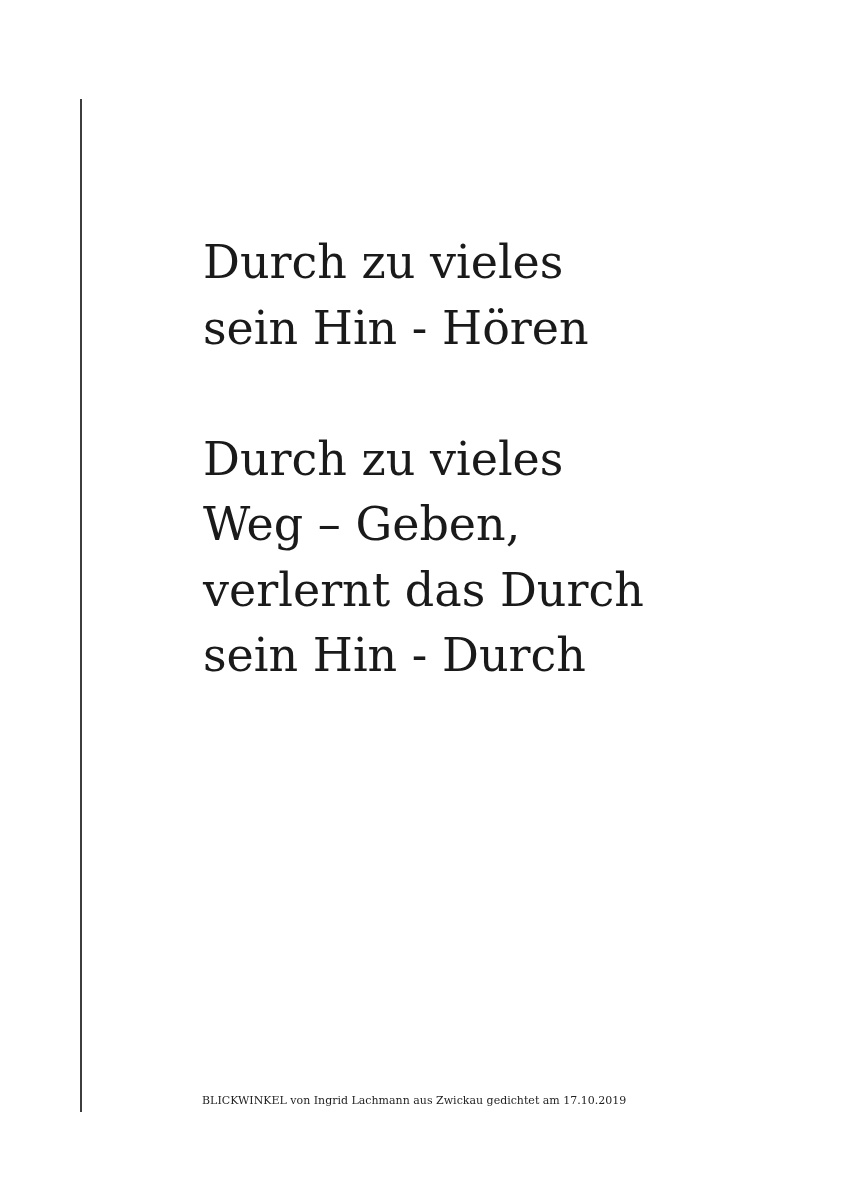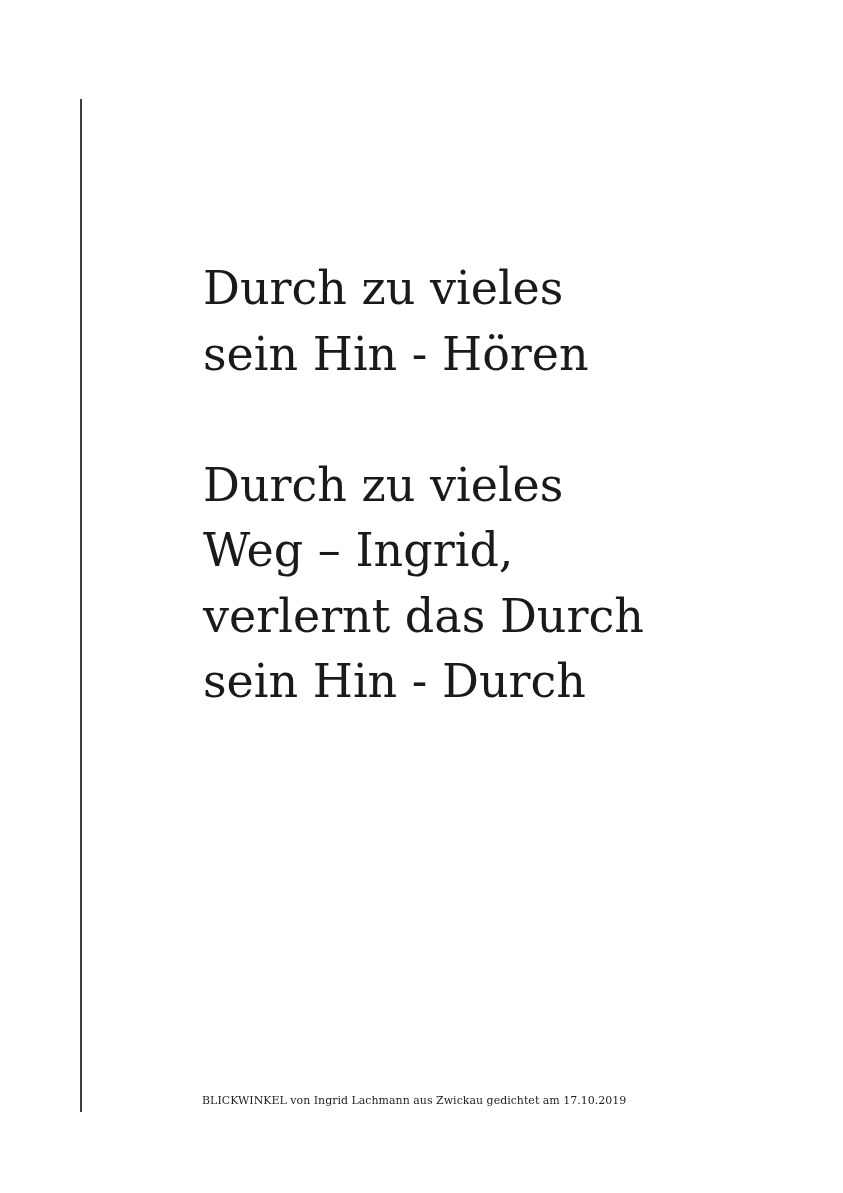--- a/index.html
+++ b/index.html
@@ -25,21 +25,20 @@
     background: #3d3d3d;
   }
   .poem {
     position: absolute;
     left: 203px;
     top: 230px;
     font-size: 46px;
     line-height: 65.5px;
     white-space: nowrap;
     letter-spacing: 0;
-    margin-top: 26px;
   }
   .stanza { display: block; }
   .stanza + .stanza { margin-top: 65.5px; }
   .poem-line { display: block; }
   .footer {
     position: absolute;
     left: 202px;
     top: 1092px;
     font-size: 11px;
     line-height: 17px;
@@ -54,21 +53,21 @@
 
   <div class="vrule"></div>
 
   <div class="poem">
     <div class="stanza">
       <span class="poem-line">Durch zu vieles</span>
       <span class="poem-line">sein Hin - Hören</span>
     </div>
     <div class="stanza">
       <span class="poem-line">Durch zu vieles</span>
-      <span class="poem-line">Weg – Ingrid,</span>
+      <span class="poem-line">Weg – Geben,</span>
       <span class="poem-line">verlernt das Durch</span>
       <span class="poem-line">sein Hin - Durch</span>
     </div>
   </div>
 
   <div class="footer">BLICKWINKEL von Ingrid Lachmann aus Zwickau gedichtet am 17.10.2019</div>
 
 </div>
 
 </body></html>

